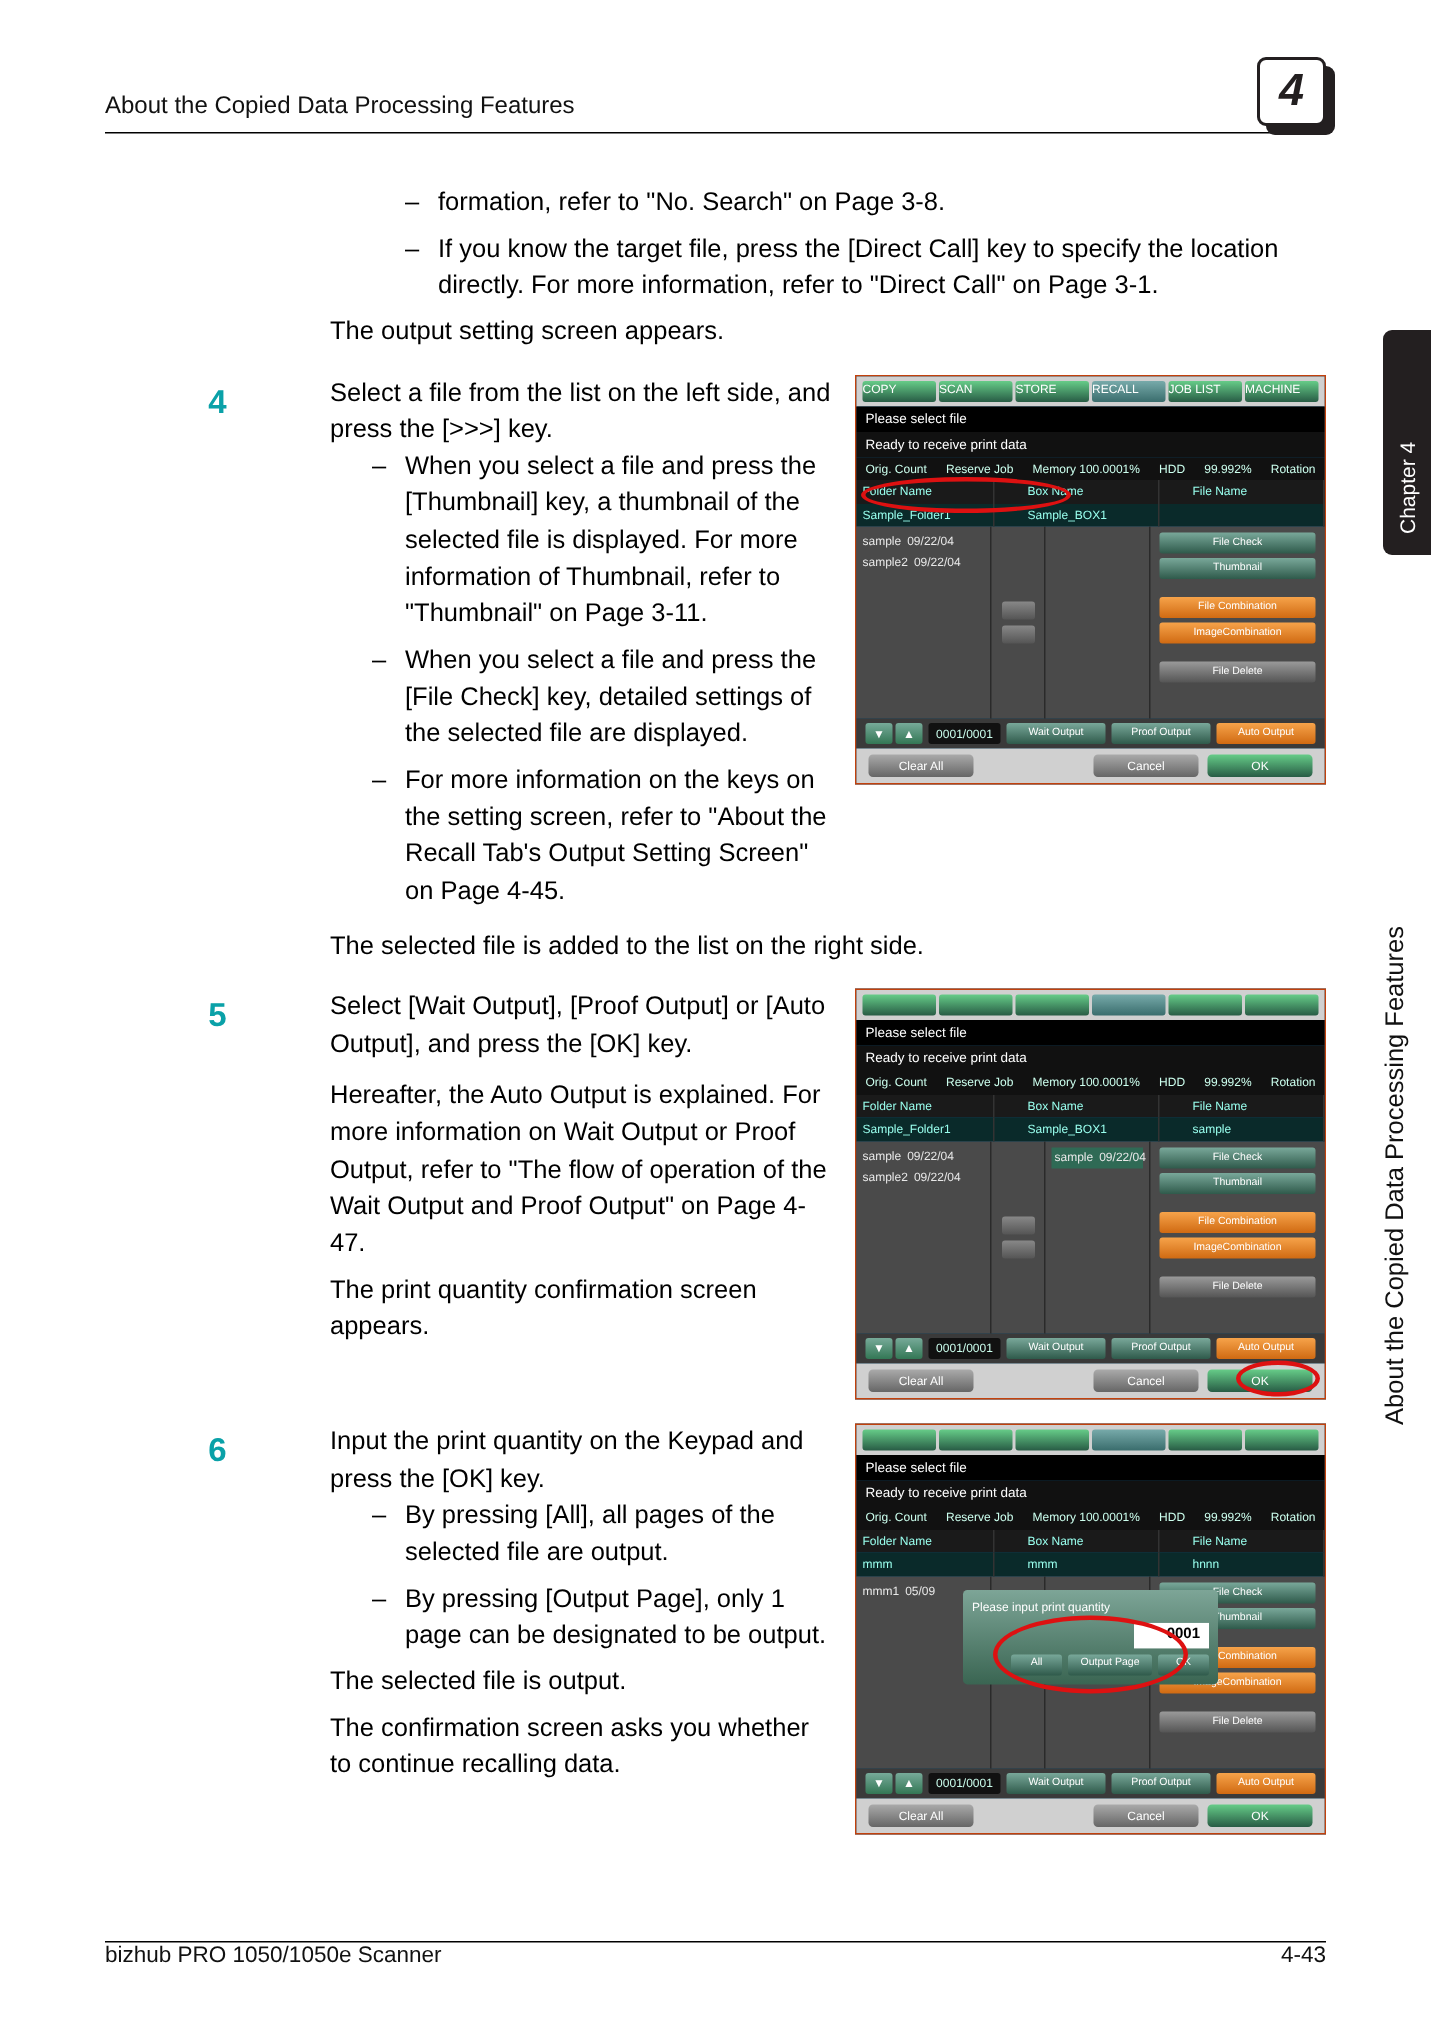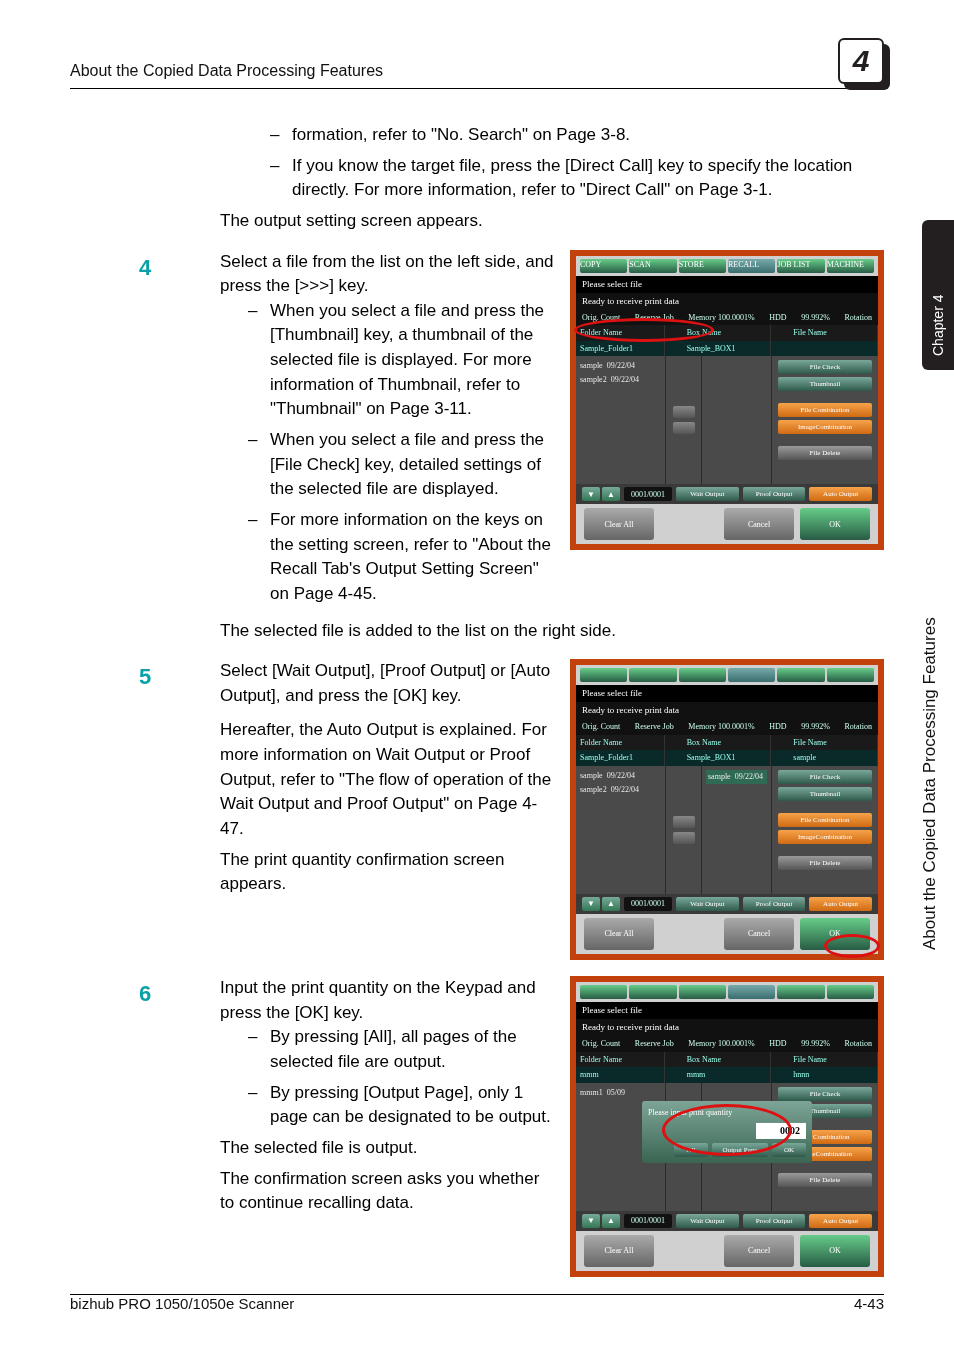--- a/index.html
+++ b/index.html
@@ -19,21 +19,21 @@
   ul.dash li { position: relative; margin-bottom: 6px; padding-left: 22px; }
   ul.dash li::before { content: "–"; position: absolute; left: 0; top: 0; }
 
   .step-row { display: flex; align-items: flex-start; margin-top: 16px; }
   .step-num { width: 150px; font-size: 22px; font-weight: 700; color: #0aa1a8; text-align: center; padding-top: 2px; }
   .step-body { flex: 1; }
   .step-body-inner { display: flex; gap: 14px; }
   .step-text { flex: 1; }
   .step-fig { width: 314px; flex-shrink: 0; }
 
-  .screenshot { width: 314px; border: 6px solid #c2410c; background: #0c4a6e; font-size: 8px; color: #fff; font-family: Liberation Serif, serif; }
+  .screenshot { width: 314px; border: 1px solid #c2410c; background: #0c4a6e; font-size: 8px; color: #fff; }
   .ss-tabs { display: flex; gap: 2px; padding: 3px 4px; background: #d0d0d0; }
   .ss-tab { flex: 1; height: 14px; background: linear-gradient(#6c8, #285c45); border-radius: 2px; }
   .ss-tab.alt { background: linear-gradient(#7aa, #3a6d6d); }
   .ss-bar { background: #000; color: #fff; padding: 2px 6px; font-size: 9px; }
   .ss-bar2 { background: #111; color: #cfe; padding: 2px 6px; font-size: 8px; display:flex; justify-content:space-between; }
   .ss-bar2 span { white-space: nowrap; }
   .ss-hdrrow { display:flex; background:#1a1a1a; color:#9fe; font-size:8px;gap:18px; }
   .ss-hdrrow div { flex:1; padding:2px 4px; border-right:1px solid #333; }
   .ss-main { display:flex; background:#4a4a4a; height: 128px; }
   .ss-col { padding: 4px 4px; font-size: 8px; }
@@ -44,21 +44,21 @@
   .ss-item { color:#e8e8e8; margin-bottom:2px; display:flex; gap:4px;}
   .ss-btn { height: 14px; background: linear-gradient(#79a89a,#2f5a4b); border-radius:2px; color:#fff; font-size:7px; display:flex; align-items:center; justify-content:center; }
   .ss-btn.orange { background: linear-gradient(#f6a34a,#d06a12); }
   .ss-btn.gray { background: linear-gradient(#9a9a9a,#555); }
   .ss-transfer { width:22px; height:12px; background: linear-gradient(#888,#555); border-radius:2px; }
   .ss-foot { display:flex; gap:4px; padding:3px 6px; background:#3a3a3a; align-items:center; }
   .ss-foot .spacer { flex: 0 0 auto; display:flex; gap:2px; }
   .ss-arrow { width:18px; height:14px; background:linear-gradient(#7a9,#375); border-radius:2px; display:flex; align-items:center; justify-content:center; }
   .ss-count { width:48px; height:14px; background:#111; color:#cfe; font-size:8px; display:flex; align-items:center; justify-content:center; border-radius:2px;}
   .ss-foot2 { display:flex; gap:6px; padding:4px 8px; background:#d0d0d0; }
-  .ss-foot2 .fbtn { height:32px; flex:0 0 70px; border-radius:3px; background:linear-gradient(#aaa,#666); display:flex; align-items:center; justify-content:center; font-size:8px; color:#fff;}
+  .ss-foot2 .fbtn { height:15px; flex:0 0 70px; border-radius:3px; background:linear-gradient(#aaa,#666); display:flex; align-items:center; justify-content:center; font-size:8px; color:#fff;}
   .ss-foot2 .fbtn.green { background:linear-gradient(#6c8,#285c45); }
 
   .modal-overlay { position:absolute; left:50%; top:52%; transform:translate(-50%,-50%); background:linear-gradient(#7da597,#3a6552); padding:6px; border-radius:3px; width:170px; }
   .modal-overlay .mtxt { color:#fff; font-size:8px; margin-bottom:4px; }
   .modal-overlay .mval { background:#fff; color:#000; font-size:10px; font-weight:700; text-align:right; padding:1px 6px; margin-bottom:4px; width:50px; margin-left:auto; }
   .modal-overlay .mrow { display:flex; gap:4px; justify-content:flex-end; }
 
   .ss-wrap { position: relative; }
   .oval1 { position:absolute; border:3px solid #d11; border-radius:50%; }
 
@@ -359,21 +359,21 @@
                 </div>
                 <div class="ss-foot2">
                   <div class="fbtn">Clear All</div>
                   <div style="flex:1"></div>
                   <div class="fbtn">Cancel</div>
                   <div class="fbtn green">OK</div>
                 </div>
 
                 <div class="modal-overlay">
                   <div class="mtxt">Please input print quantity</div>
-                  <div class="mval">0002</div>
+                  <div class="mval">0001</div>
                   <div class="mrow">
                     <div class="ss-btn" style="width:34px;">All</div>
                     <div class="ss-btn" style="width:56px;">Output Page</div>
                     <div class="ss-btn" style="width:34px;">OK</div>
                   </div>
                 </div>
               </div>
               <div class="oval1" style="left:92px; top:128px; width:130px; height:52px;"></div>
             </div>
           </div>

